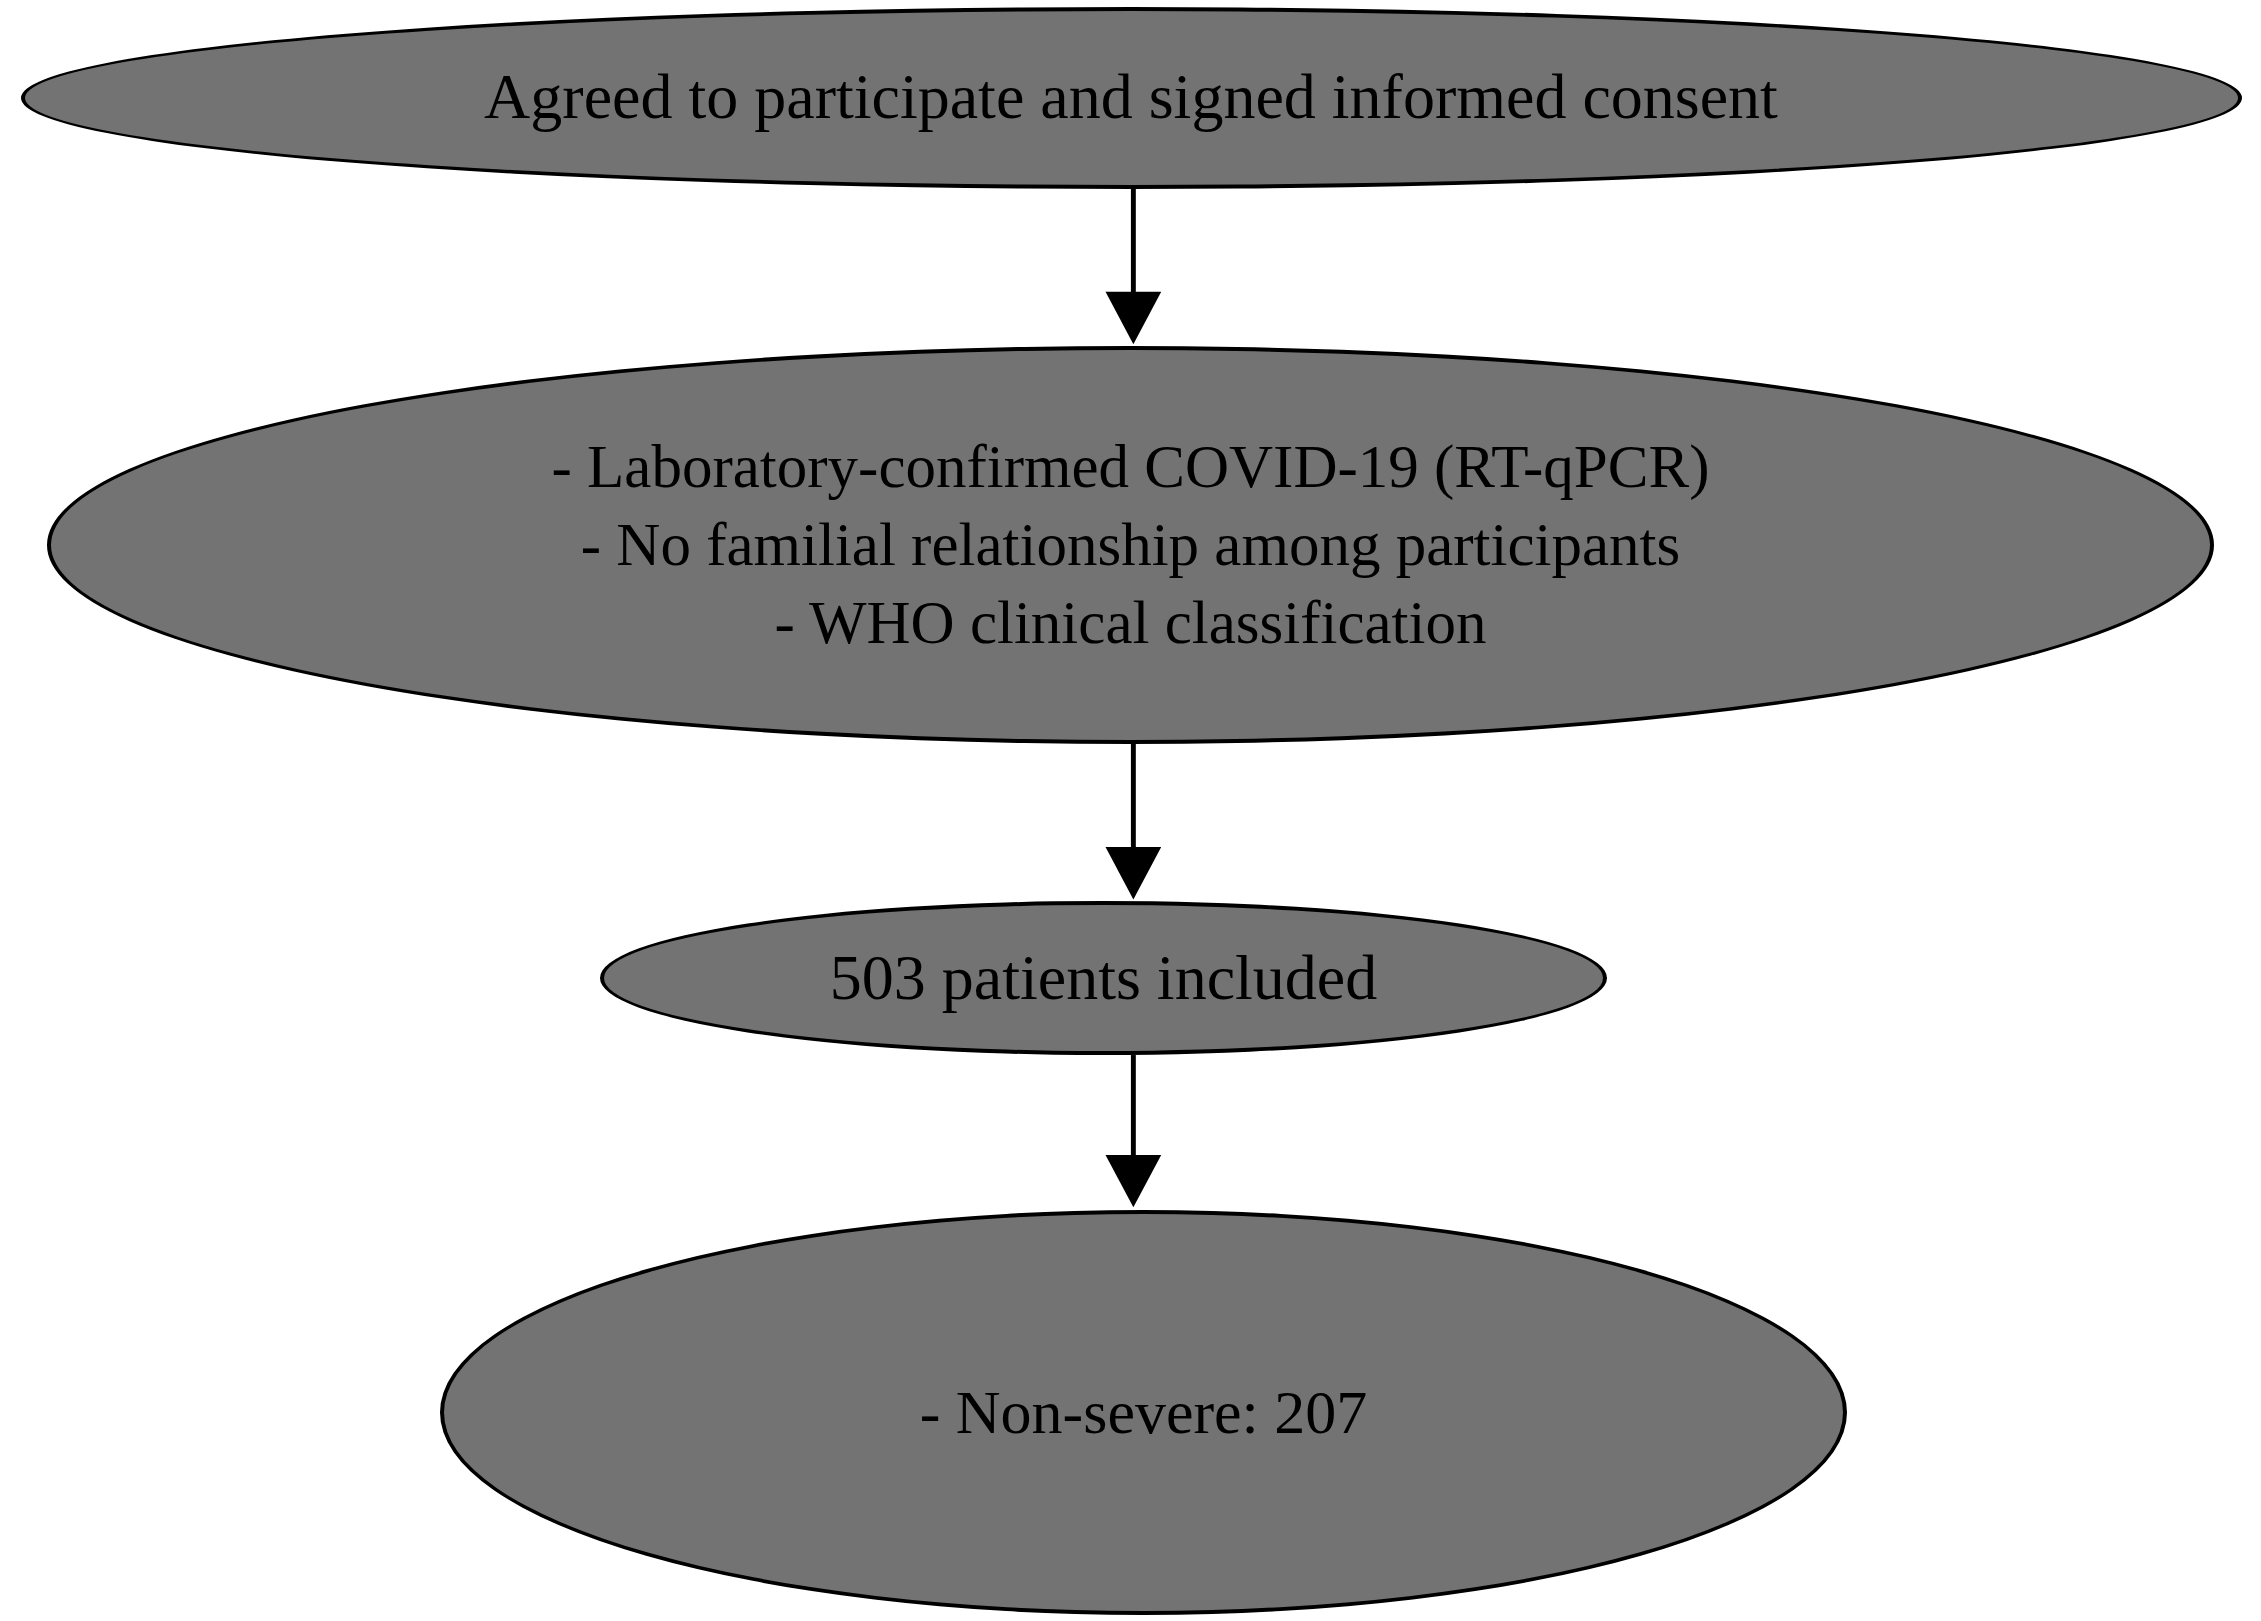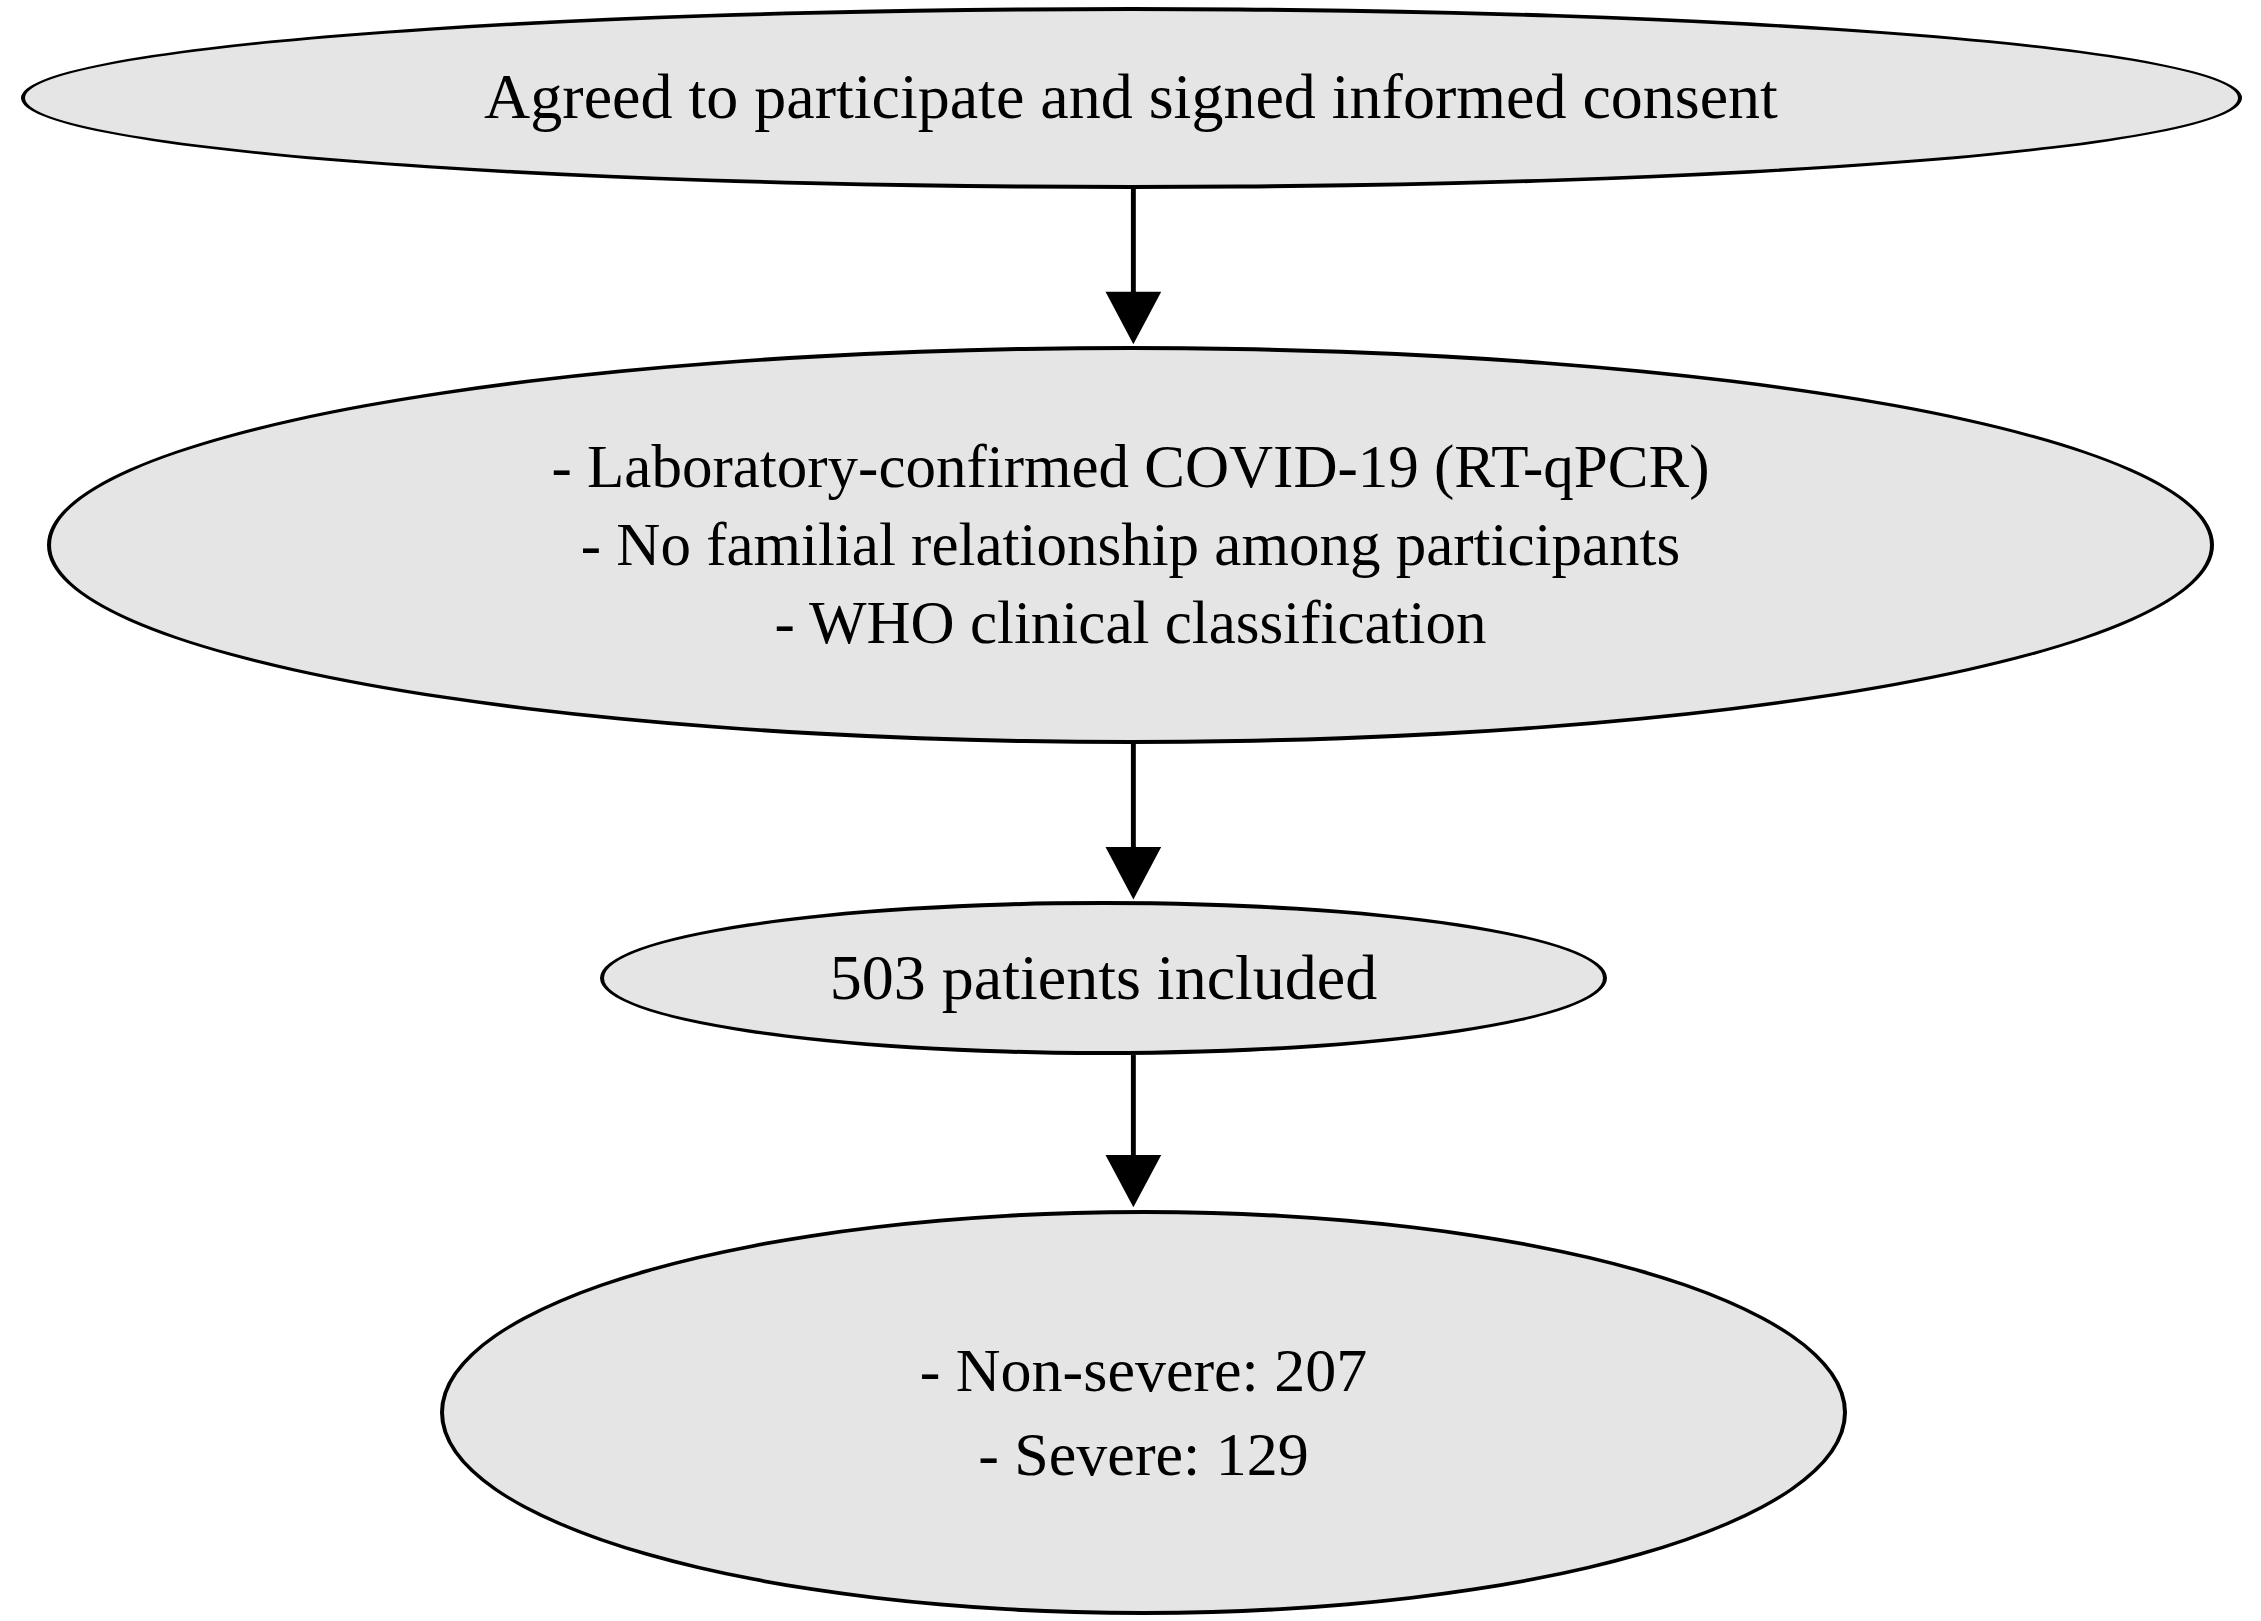--- a/index.html
+++ b/index.html
@@ -22,21 +22,21 @@
     top: 0;
     width: 2261px;
     height: 1622px;
     pointer-events: none;
   }
   .node {
     position: absolute;
     box-sizing: border-box;
     border: 4.1px solid #000000;
     border-radius: 50%;
-    background: #e5e5e5;
+    background: #737373;
     display: flex;
     flex-direction: column;
     align-items: center;
     justify-content: center;
     text-align: center;
   }
   .node .txt-line {
     white-space: nowrap;
   }
   #node-consent {
@@ -93,17 +93,16 @@
     <div class="txt-line">- No familial relationship among participants</div>
     <div class="txt-line">- WHO clinical classification</div>
   </div>
 
   <div class="node" id="node-included">
     <div class="txt-line">503 patients included</div>
   </div>
 
   <div class="node" id="node-severity">
     <div class="txt-line">- Non-severe: 207</div>
-    <div class="txt-line">- Severe: 129</div>
   </div>
 
 </div>
 
 
 </body></html>

